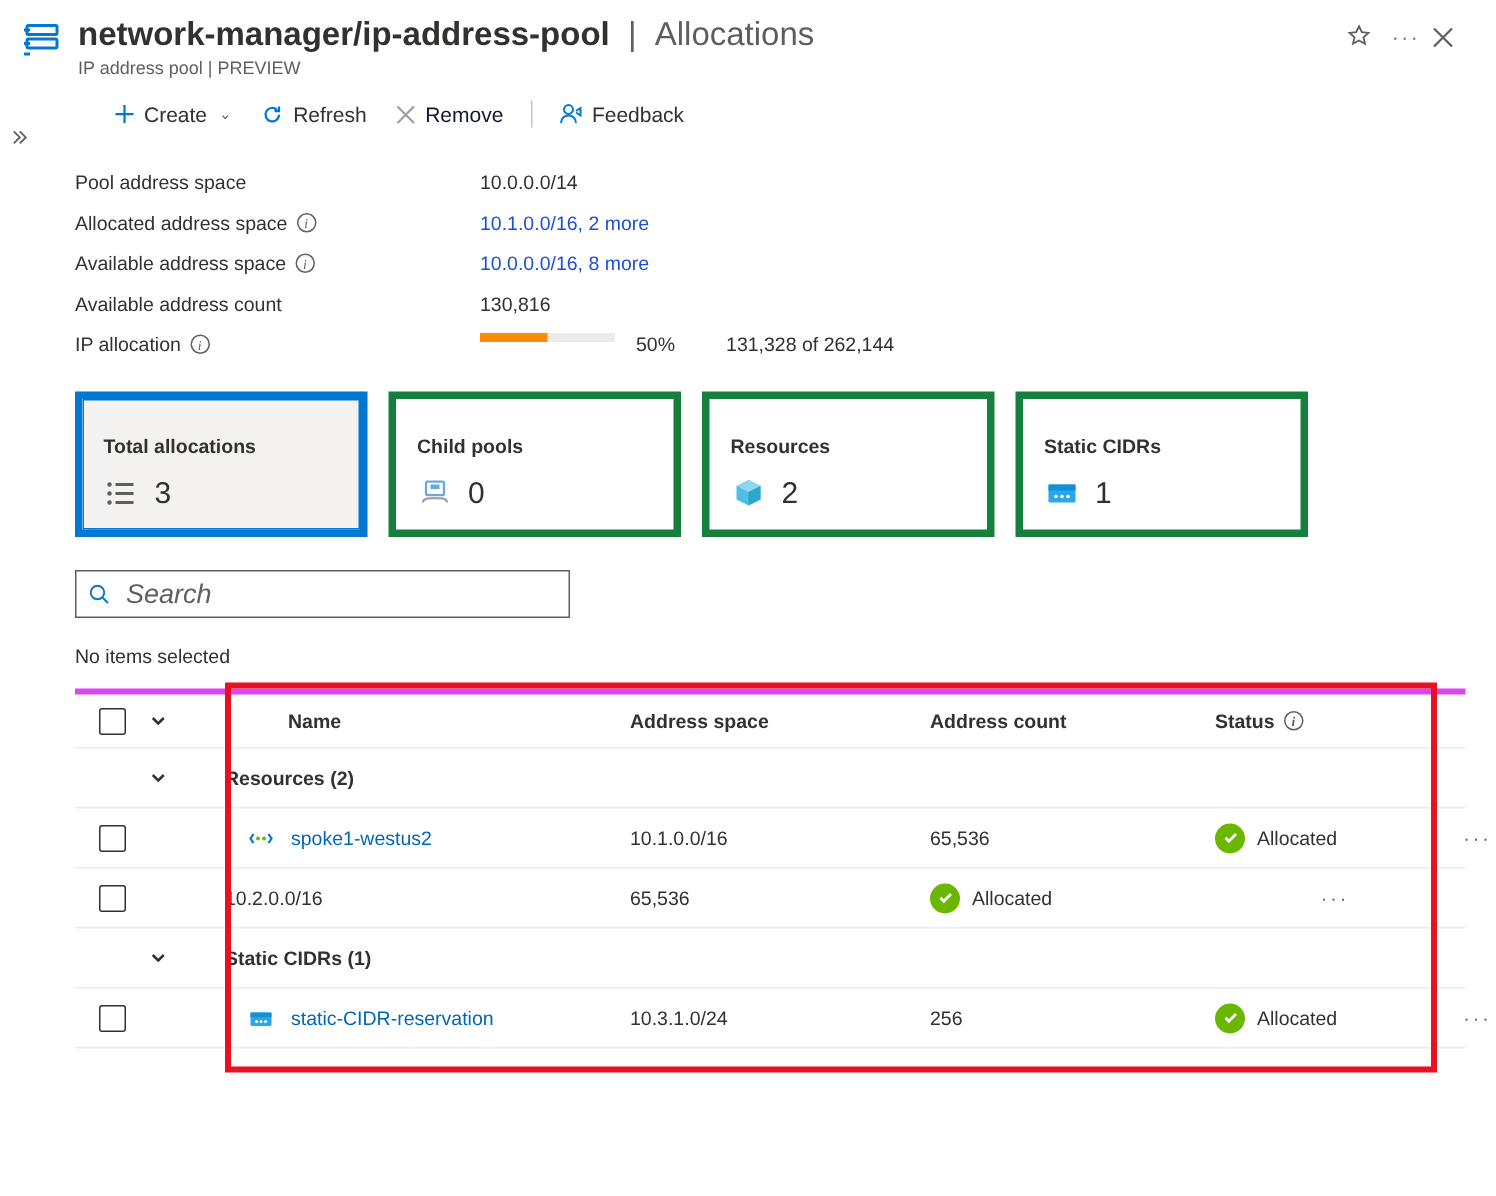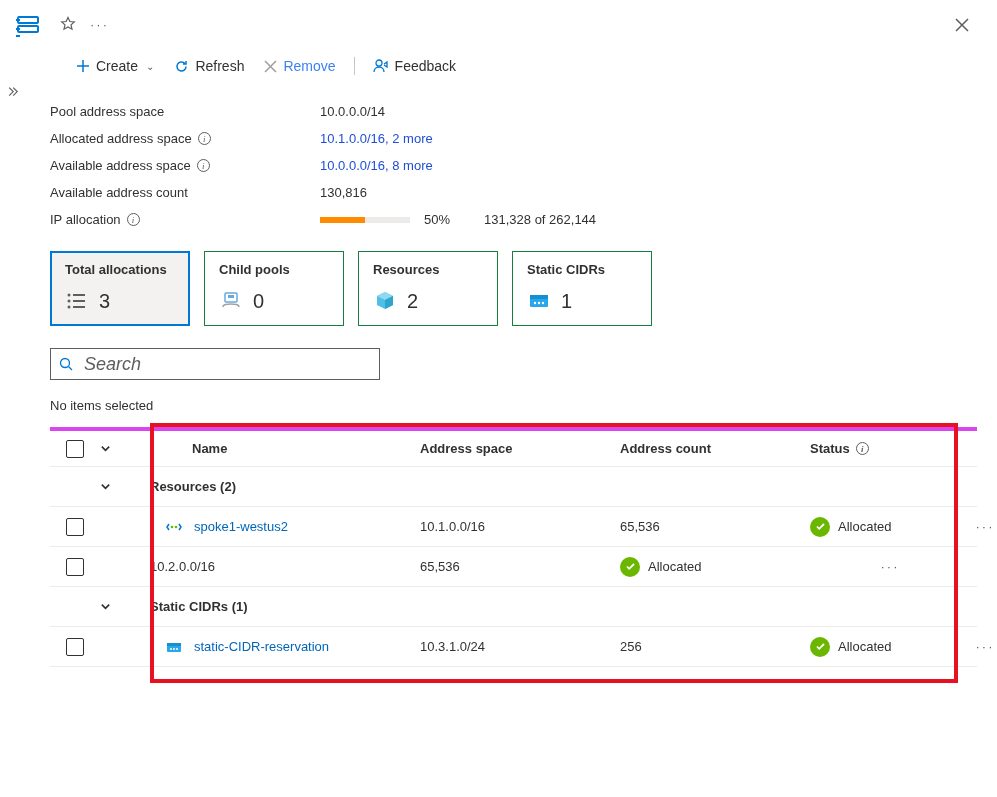--- a/index.html
+++ b/index.html
@@ -68,21 +68,21 @@
     font-size: 14px;
   }
   .tb-btn {
     display: flex;
     align-items: center;
     gap: 6px;
     padding: 4px 8px;
     cursor: pointer;
     color: #323130;
   }
-  .tb-btn.disabled { color: #3b82f6; cursor: default; }
+  .tb-btn.disabled { color: #0f172a; cursor: default; }
   .tb-sep { width:1px; height:18px; background:#c8c6c4; margin:0 6px; }
   .tb-icon { color:#0078d4; display:inline-flex; }
   .tb-btn.disabled .tb-icon { color:#a19f9d; }
   .chevron-down-sm { font-size:10px; color:#605e5c; margin-left:2px; }
 
   .content { padding: 10px 20px 20px 50px; }
 
   .props { margin-bottom: 18px; }
   .prop-row {
     display: flex;
@@ -104,39 +104,39 @@
     border:1px solid #605e5c;
     border-radius:50%;
     display:inline-flex;
     align-items:center;
     justify-content:center;
     font-size:9px;
     color:#605e5c;
     font-style: italic;
     font-family: Georgia, serif;
   }
-  .alloc-bar-row { display:flex; align-items:center; gap:14px; }
+  .alloc-bar-row { display:flex; gap:14px; }
   .alloc-bar {
     width: 90px; height:6px; background:#edebe9;
     position:relative;
   }
   .alloc-bar-fill {
     position:absolute; left:0; top:0; bottom:0;
     background:#ff8c00;
   }
 
   .cards {
     display:flex;
     gap: 14px;
     margin-bottom: 22px;
   }
   .card {
-    border:1px solid #15803d;
-    padding: 10px 14px 12px 14px;
-    width: 140px;
+    border:5px solid #15803d;
+    padding: 24px 14px 12px 14px;
+    width: 195px;
     cursor:pointer;
     background:#fff;
   }
   .card.active {
     border-color:#0078d4;
     background:#f3f2f1;
     box-shadow: inset 0 0 0 1px #0078d4;
   }
   .card-title { font-size:13px; font-weight:600; margin-bottom:12px; }
   .card-body { display:flex; align-items:center; gap:10px; }
@@ -233,20 +233,28 @@
   <div class="header">
     <span class="header-icon">
       <svg width="28" height="28" viewBox="0 0 28 28">
         <rect x="4" y="3" width="20" height="6" rx="1" fill="none" stroke="#0078d4" stroke-width="2"></rect>
         <rect x="4" y="12" width="20" height="6" rx="1" fill="none" stroke="#0078d4" stroke-width="2"></rect>
         <line x1="2" y1="6" x2="6" y2="6" stroke="#0078d4" stroke-width="2"></line>
         <line x1="2" y1="15" x2="6" y2="15" stroke="#0078d4" stroke-width="2"></line>
         <line x1="2" y1="22" x2="6" y2="22" stroke="#0078d4" stroke-width="2"></line>
       </svg>
     </span>
+    <div class="header-titles">
+      <div class="header-title">
+        <span>network-manager/ip-address-pool</span>
+        <span class="thin">&nbsp;|&nbsp;</span>
+        <span class="thin">Allocations</span>
+      </div>
+      <div class="header-subtitle">IP address pool | PREVIEW</div>
+    </div>
     <div class="header-actions">
       <span class="star-icon">
         <svg width="16" height="16" viewBox="0 0 16 16">
             <path d="M8 1.5l1.9 4 4.4.4-3.3 3 1 4.3L8 11l-4 2.2 1-4.3-3.3-3 4.4-.4z" fill="none" stroke="#605e5c" stroke-width="1.2"></path>
           </svg>
       </span>
       <span class="more-icon" style="letter-spacing:2px;">···</span>
     </div>
     <span class="close-x">
       <svg width="14" height="14" viewBox="0 0 14 14">

